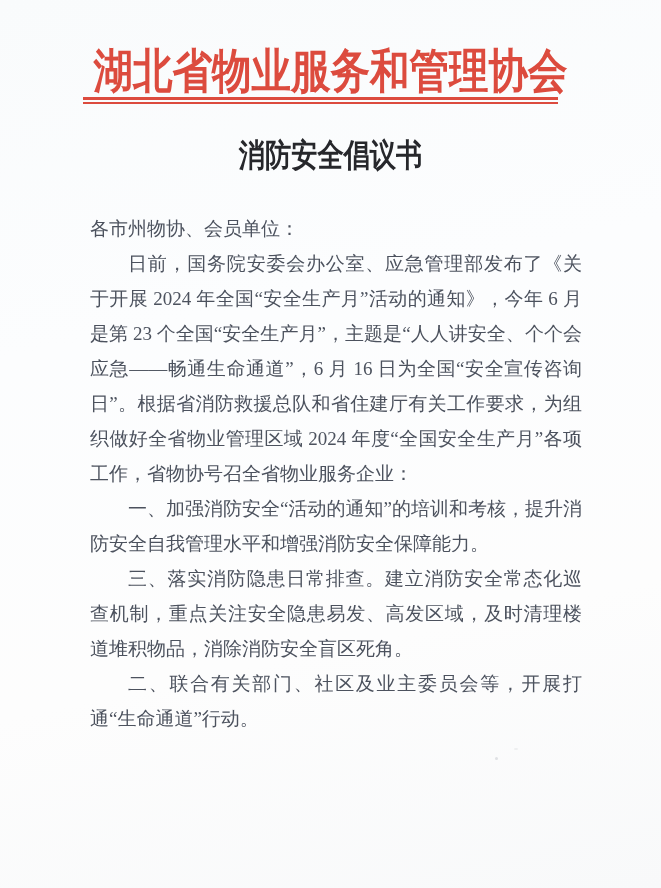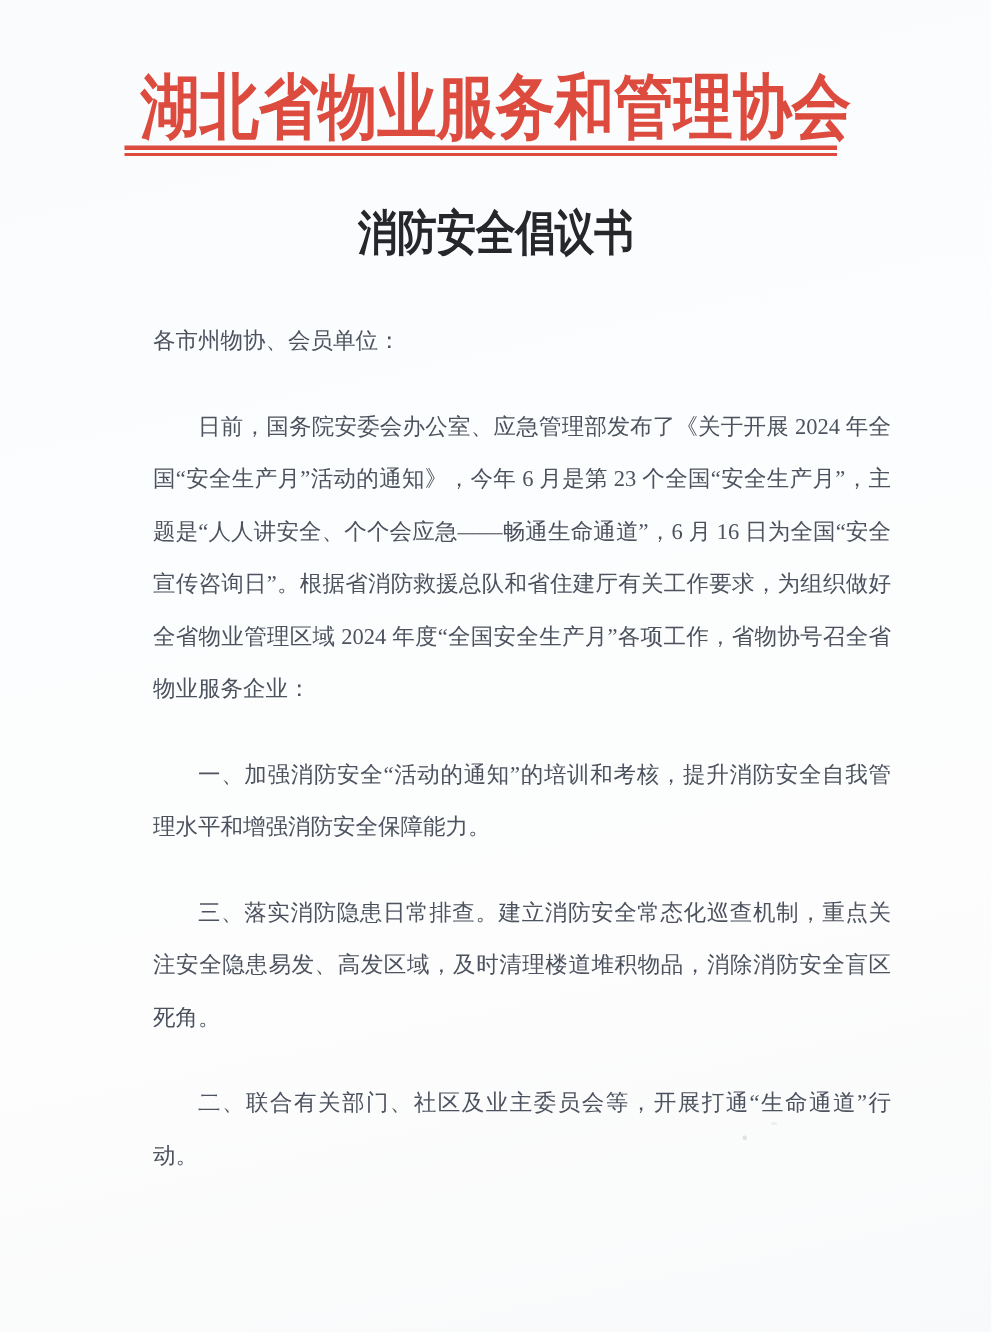--- a/index.html
+++ b/index.html
@@ -55,29 +55,29 @@
     line-height:34px;
     color:var(--title-ink);
     transform:scaleX(0.82);
     transform-origin:50% 50%;
     white-space:nowrap;
   }
   
   .body-text{
     position:absolute;
     top:211px;
-    left:102px;
+    left:90px;
     width:492px;
-    font-size:15px;
+    font-size:19px;
     line-height:35px;
     color:var(--body-ink);
     text-align:justify;
   }
   .body-text p{margin:0;}
-  .body-text p.indent{text-indent:2em;margin-top:22px;}
+  .body-text p.indent{text-indent:2em;}
   
   .speck{
     position:absolute;
     border-radius:50%;
     background:#c9ccd2;
     opacity:.55;
   }
   .speck-1{left:495px;top:757px;width:3px;height:3px;}
   .speck-2{left:514px;top:748px;width:4px;height:2px;opacity:.3;}
 </style>

